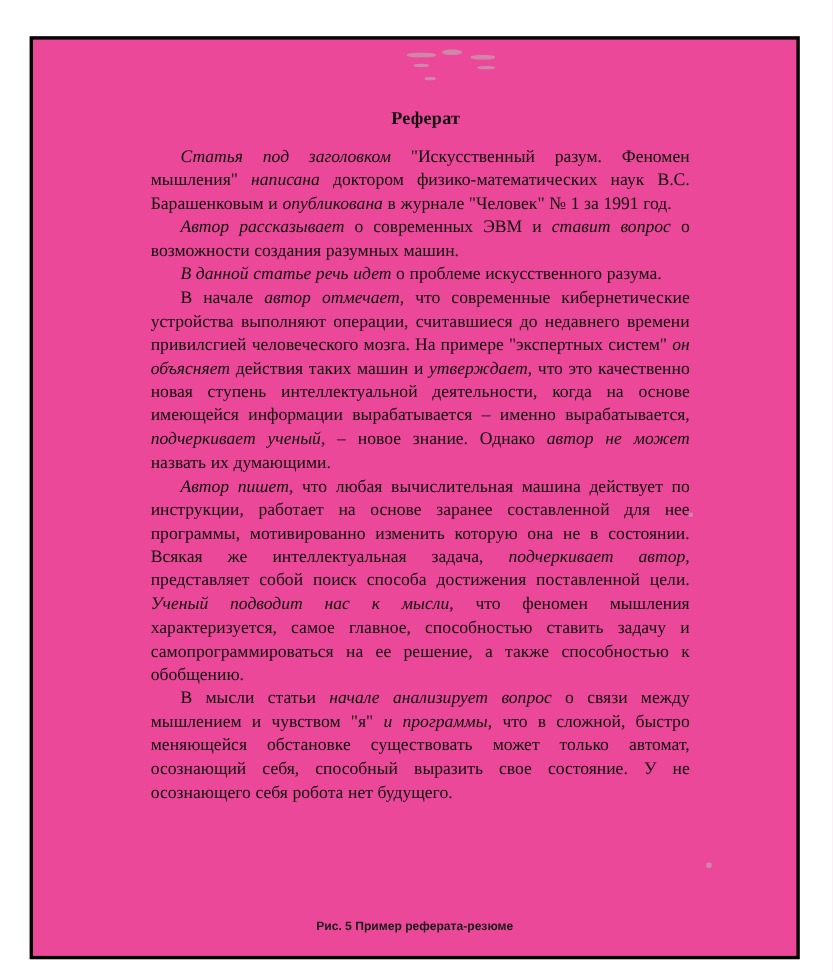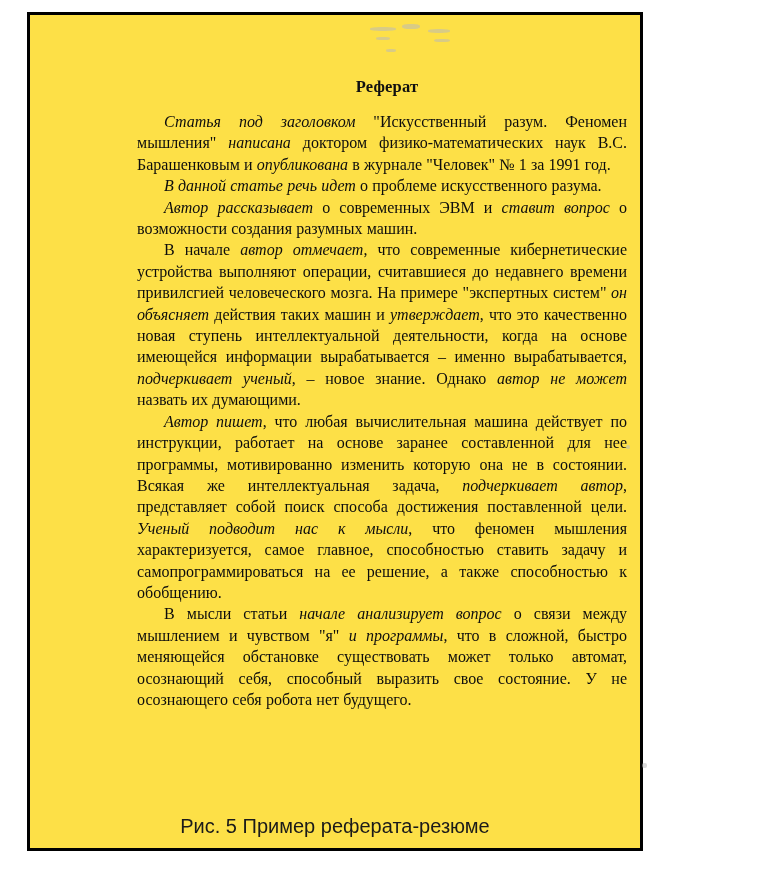--- a/index.html
+++ b/index.html
@@ -11,26 +11,26 @@
     width: 757px;
     height: 884px;
     position: relative;
     overflow: hidden;
     font-family: "Liberation Serif", serif;
   }
 
   #page-frame {
     position: absolute;
     left: 27px;
-    top: 12px;
-    width: 616px;
+    top: 33px;
+    width: 700px;
     height: 839px;
     border: 3px solid #000000;
     box-sizing: border-box;
-    background: #fde047;
+    background: #ec4899;
   }
 
   #doc-body {
     position: absolute;
     left: 107px;
     top: 62px;
     width: 490px;
   }
 
   #doc-title {
@@ -72,44 +72,45 @@
     border-radius: 40%;
   }
 
   #caption {
     position: absolute;
     left: 0;
     right: 0;
     top: 800px;
     text-align: center;
     font-family: "Liberation Sans", sans-serif;
-    font-size: 20px;
+    font-size: 11px;
     color: #1a1a1a;
+    font-weight: bold;
   }
 </style>
 </head>
 <body>
 
 <div id="page-frame">
 
   <div class="speckle" style="left:340px; top:12px; width:26px; height:4px;"></div>
   <div class="speckle" style="left:372px; top:9px; width:18px; height:5px;"></div>
   <div class="speckle" style="left:398px; top:14px; width:22px; height:4px;"></div>
   <div class="speckle" style="left:346px; top:22px; width:14px; height:3px;"></div>
   <div class="speckle" style="left:404px; top:24px; width:16px; height:3px;"></div>
   <div class="speckle" style="left:356px; top:34px; width:10px; height:3px;"></div>
   <div class="speckle" style="left:596px; top:430px; width:4px; height:4px;"></div>
   <div class="speckle" style="left:612px; top:748px; width:5px; height:5px;"></div>
 
   <div id="doc-body">
     <h1 id="doc-title">Реферат</h1>
     <div id="paragraphs">
         <p class="para"><i>Статья под заголовком </i><span>"Искусственный разум. Феномен мышления" </span><i>написана </i><span>доктором физико-математических наук В.С. Барашенковым и </span><i>опубликована </i><span>в журнале "Человек" № 1 за 1991 год.</span></p>
+        <p class="para"><i>Автор рассказывает </i><span>о современных ЭВМ и </span><i>ставит вопрос </i><span>о возможности создания разумных машин.</span></p>
         <p class="para"><i>В данной статье речь идет </i><span>о проблеме искусственного разума.</span></p>
-        <p class="para"><i>Автор рассказывает </i><span>о современных ЭВМ и </span><i>ставит вопрос </i><span>о возможности создания разумных машин.</span></p>
         <p class="para"><span>В начале </span><i>автор отмечает</i><span>, что современные кибернетические устройства выполняют операции, считавшиеся до недавнего времени привилсгией человеческого мозга. На примере "экспертных систем" </span><i>он объясняет </i><span>действия таких машин и </span><i>утверждает</i><span>, что это качественно новая ступень интеллектуальной деятельности, когда на основе имеющейся информации вырабатывается – именно вырабатывается, </span><i>подчеркивает ученый</i><span>, – новое знание. Однако </span><i>автор не может </i><span>назвать их думающими.</span></p>
         <p class="para"><i>Автор пишет</i><span>, что любая вычислительная машина действует по инструкции, работает на основе заранее составленной для нее программы, мотивированно изменить которую она не в состоянии. Всякая же интеллектуальная задача, </span><i>подчеркивает автор</i><span>, представляет собой поиск способа достижения поставленной цели. </span><i>Ученый подводит нас к мысли</i><span>, что феномен мышления характеризуется, самое главное, способностью ставить задачу и самопрограммироваться на ее решение, а также способностью к обобщению.</span></p>
         <p class="para"><span>В мысли статьи </span><i>начале анализирует вопрос </i><span>о связи между мышлением и чувством "я" </span><i>и программы</i><span>, что в сложной, быстро меняющейся обстановке существовать может только автомат, осознающий себя, способный выразить свое состояние. У не осознающего себя робота нет будущего.</span></p>
       </div>
   </div>
 
   <div id="caption">Рис. 5 Пример реферата-резюме</div>
 </div>
 
 </body></html>

